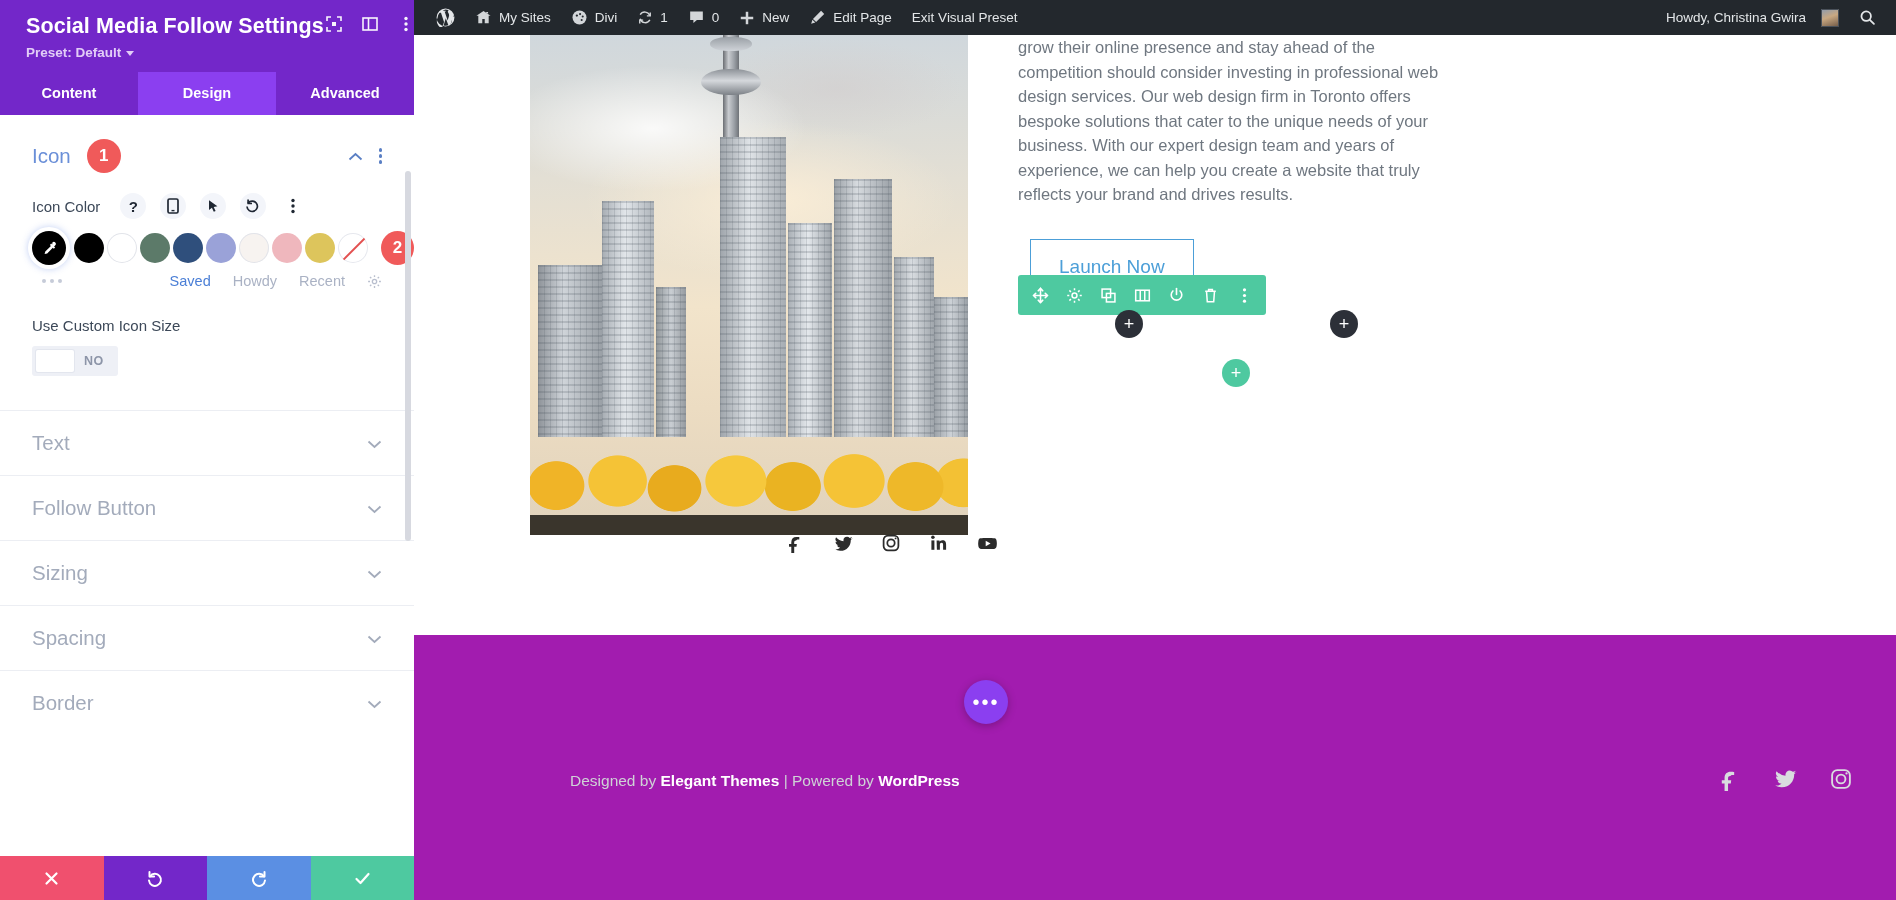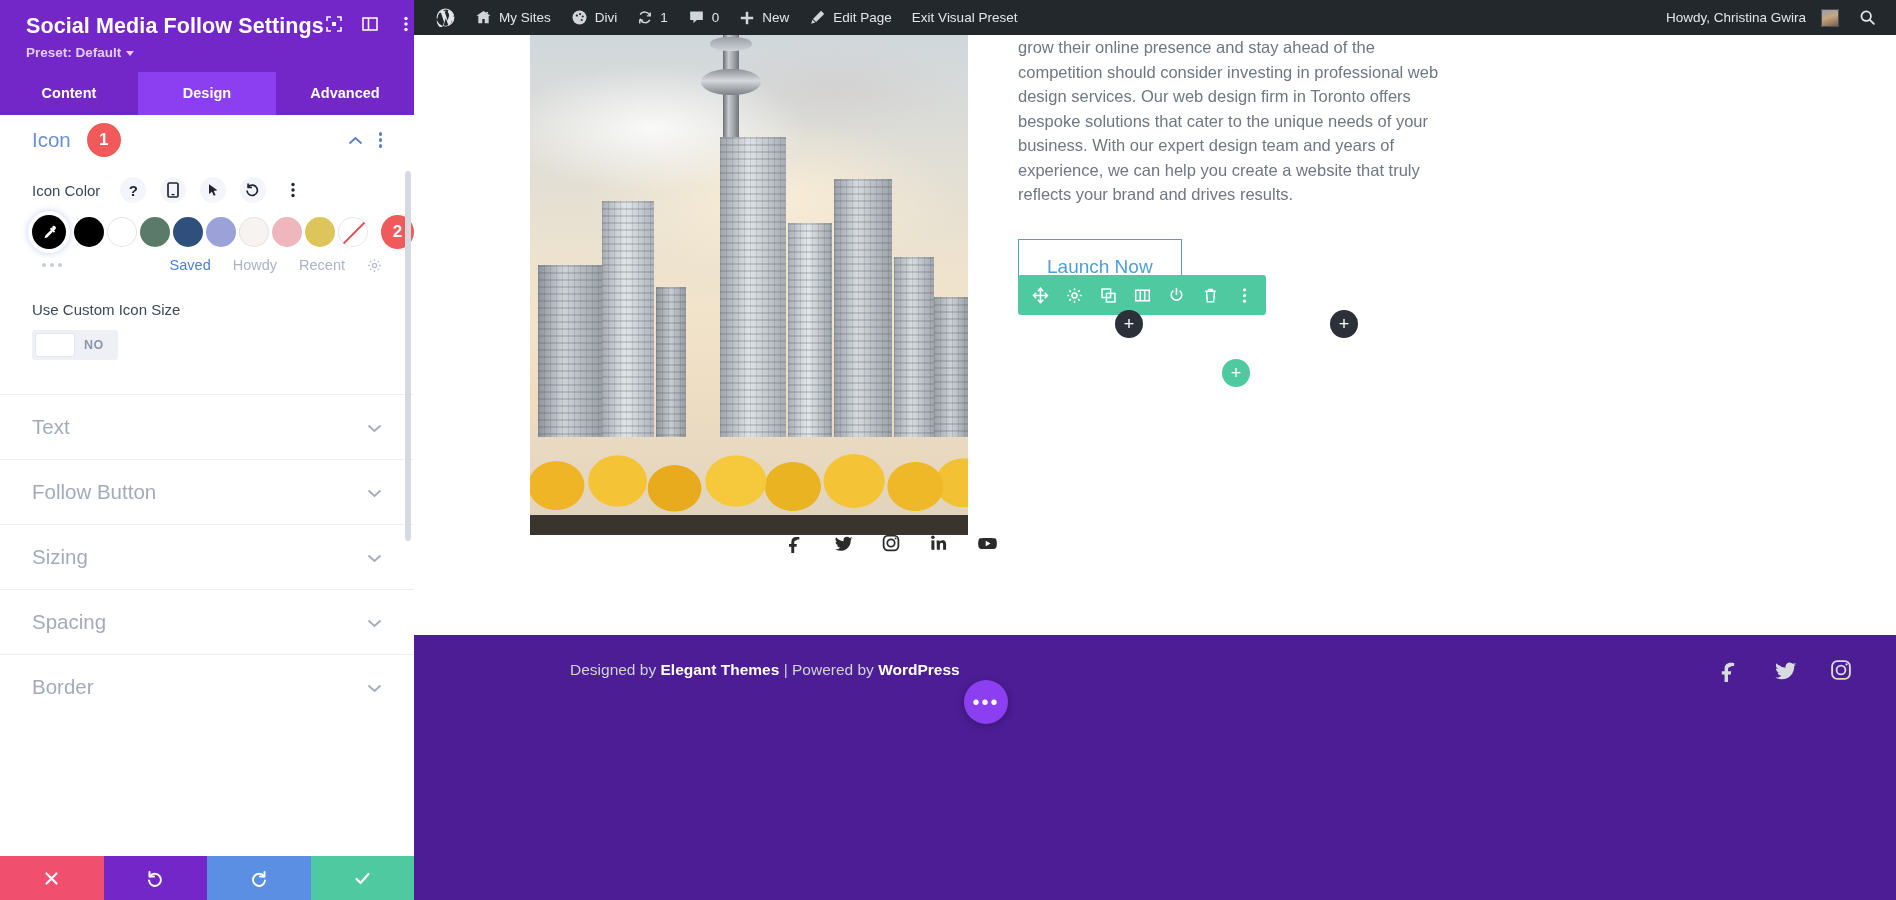--- a/index.html
+++ b/index.html
@@ -58,21 +58,21 @@
 
   .panel-body {
     flex: 1; overflow: hidden; position: relative; background: #fff;
   }
 
   .scrollbar-track {
     position: absolute; right: 3px; top: 56px; width: 6px; height: 370px;
     background: #d7d9e0; border-radius: 3px;
   }
 
-  .section-icon { padding: 8px 32px 0 32px; }
+  .section-icon { padding: 24px 32px 0 32px; }
   .sec-title-row { display: flex; align-items: center; }
   .sec-title {
     font-size: 20.5px; color: #6a8fd8; font-weight: normal;
   }
   .badge {
     width: 34px; height: 34px; border-radius: 50%;
     background: #f05a5a; color: #fff; font-size: 17px; font-weight: bold;
     display: flex; align-items: center; justify-content: center;
     margin-left: 16px;
   }
@@ -245,21 +245,21 @@
   .copy {
     position: absolute; left: 604px; top: 0px; width: 440px;
     font-family: "Liberation Sans", sans-serif;
   }
   .copy p {
     font-size: 16.5px; line-height: 24.5px; color: #6f7780;
   }
   .launch-btn {
     margin-top: 32px; display: inline-block;
     border: 1px solid #4c9fd8; color: #4c9fd8;
-    font-size: 19px; padding: 16px 28px; background: #fff; cursor: pointer;
+    font-size: 19px; padding: 16px 28px; background: #fff; cursor: pointer; margin-left: 12px;
   }
 
   .divi-toolbar {
     position: absolute; left: 604px; top: 240px;
     height: 40px; background: #4ec9a0; border-radius: 3px;
     display: flex; align-items: center; padding: 0 12px; gap: 14px;
     color: #fff;
   }
   .divi-toolbar .dt { width: 20px; height: 20px; display:flex; align-items:center; justify-content:center; cursor:pointer; }
 
@@ -272,21 +272,21 @@
   .rb-green { background: #4ec9a0; }
 
   .social-row {
     position: absolute; left: 370px; top: 497px;
     display: flex; gap: 26px; align-items: center; color: #2b2b2b;
   }
   .social-row .s { width: 22px; height: 22px; display:flex; align-items:center; justify-content:center; cursor: pointer;}
 
   .site-footer {
     position: absolute; left: 0; right: 0; bottom: 0; height: 265px;
-    background: #4c1d95; display: flex; align-items: flex-start;
+    background: #a21caf; display: flex; align-items: center;
     padding: 0 42px;
   }
   .footer-credit {
     color: #cfd2d6; font-size: 15.5px; margin-top: 26px; margin-left: 114px;
   }
   .footer-credit b { color: #fff; font-weight: bold; }
   .footer-social {
     margin-left: auto; margin-top: 22px;
     display: flex; gap: 30px; color: #d9dcdf;
   }

